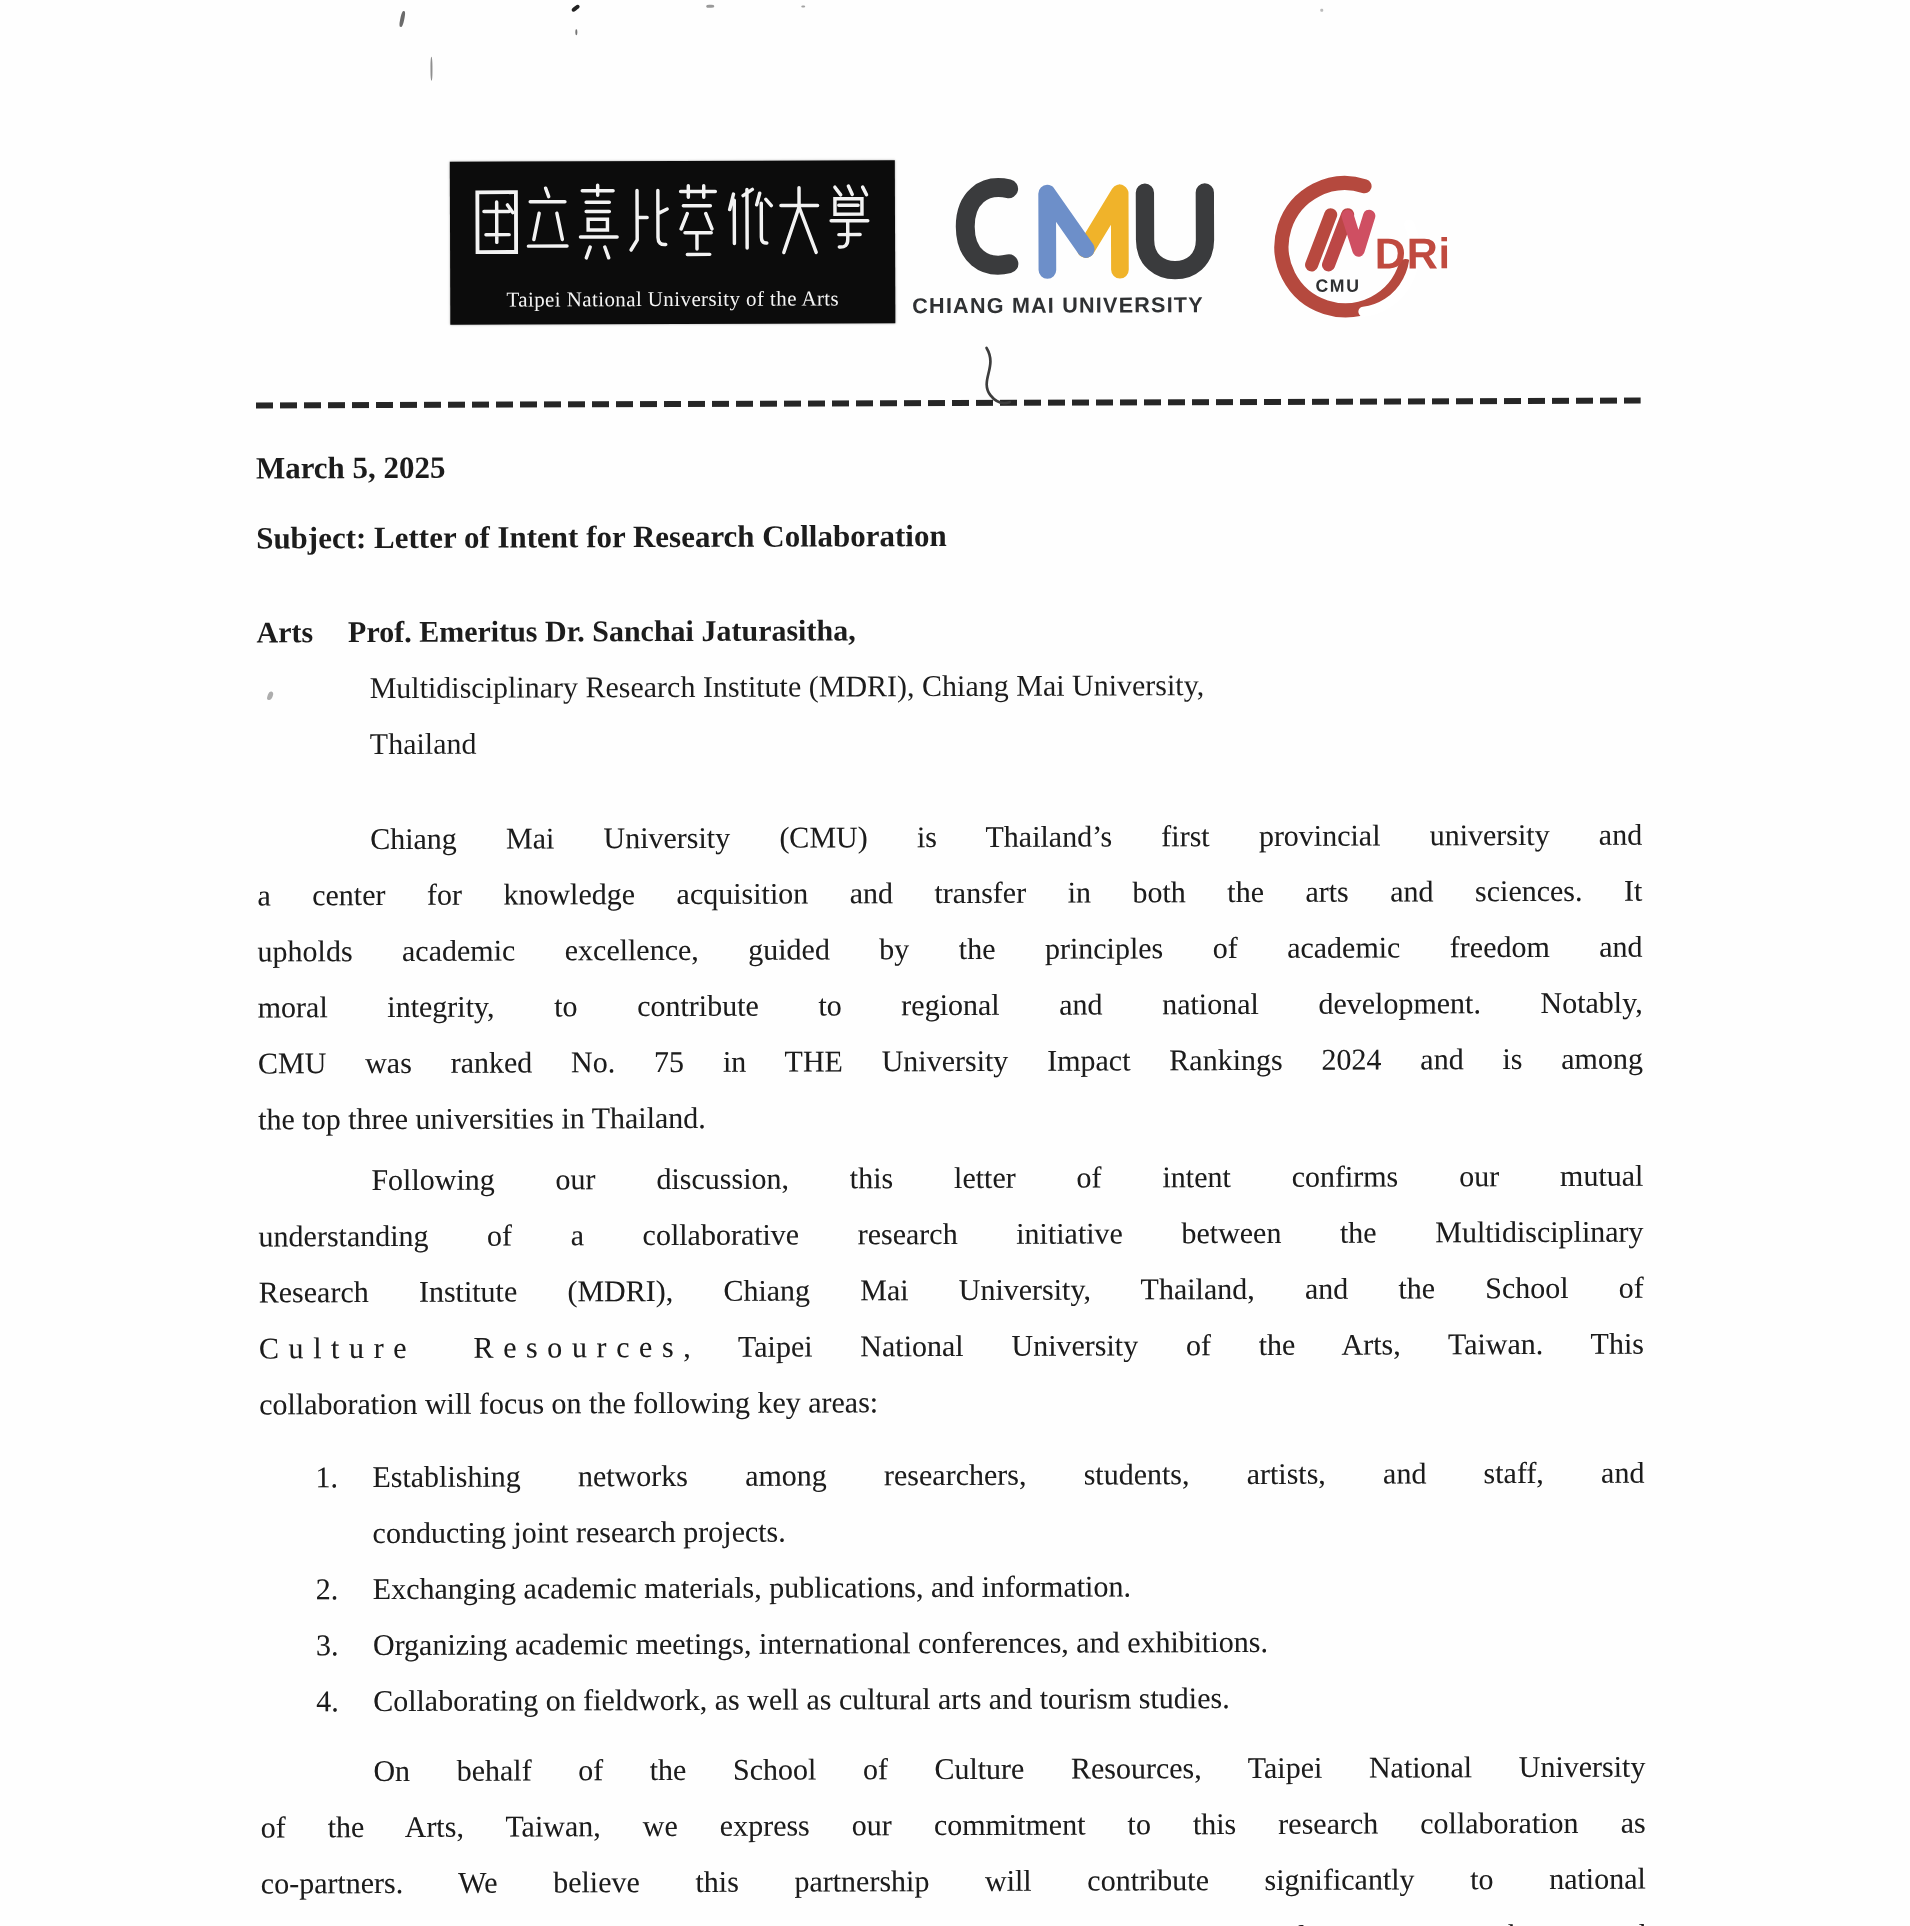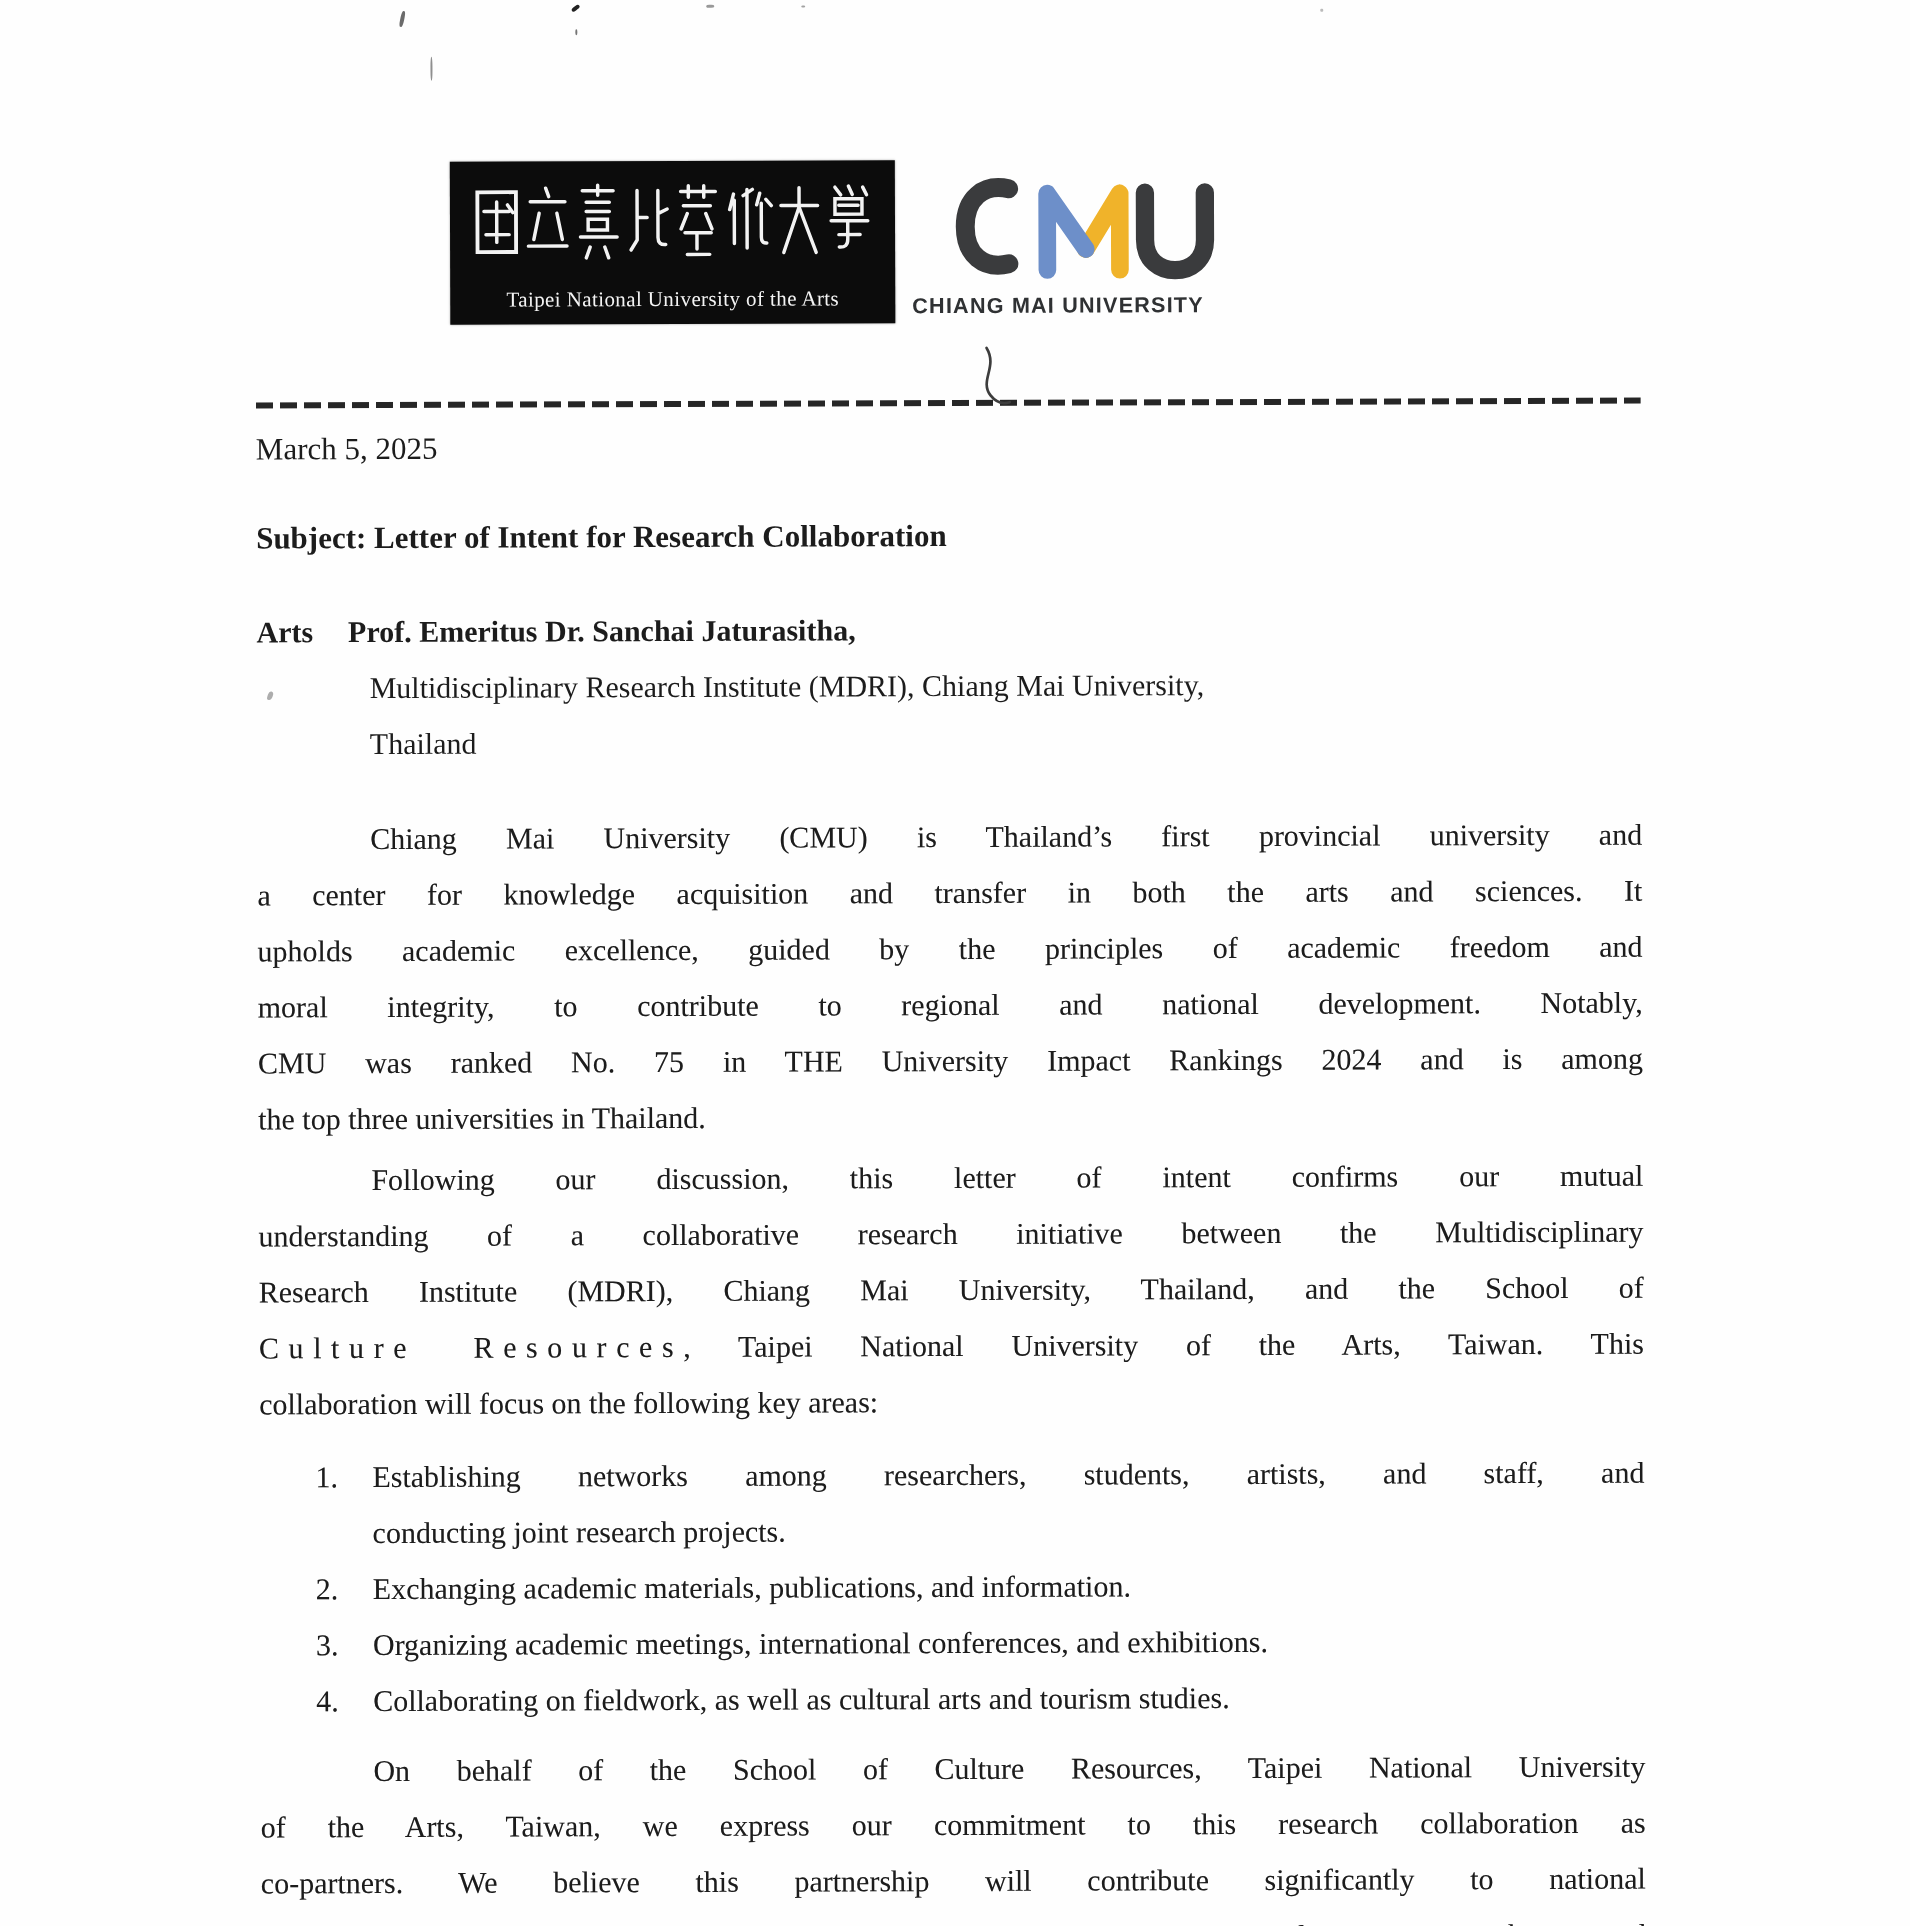--- a/index.html
+++ b/index.html
@@ -33,21 +33,21 @@
     font-size:21.6px;color:#2f3133;letter-spacing:1.2px;white-space:nowrap;
   }
   .mdri-logo{position:absolute;left:1269px;top:169px;width:181px;height:162px;}
   
   .dashed-rule{
     position:absolute;left:258px;top:400px;width:1385px;height:5.8px;
     background:repeating-linear-gradient(90deg,#262626 0 17px,transparent 17px 24px);
   }
   
   .bold{font-weight:700;}
-  .dateline{position:absolute;left:258px;top:429px;font-size:31px;font-weight:400;}
+  .dateline{position:absolute;left:258px;top:448px;font-size:31px;font-weight:700;}
   .subjectline{position:absolute;left:258px;top:518px;font-size:31px;font-weight:700;}
   .recipient{position:absolute;left:258px;top:602px;width:1402px;font-size:30px;line-height:56px;}
   .recipient .name{margin-left:35px;}
   .recipient .cont{padding-left:113px;}
   .para{
     position:absolute;left:258px;width:1385px;
     font-size:30px;line-height:56px;
     text-shadow:0 0 0.4px rgba(20,20,20,.28);
   }
   .jline{text-align:justify;text-align-last:justify;white-space:normal;}
@@ -112,20 +112,31 @@
     <div class="cmu-logo" title="CMU">
       <svg viewBox="0 0 890 390" width="343" height="123" fill="none" stroke-linecap="round" stroke-linejoin="round">
         <path d="M 208,76 C 128,58 70,106 70,196 C 70,286 128,332 208,314" stroke="#3a3b3d" stroke-width="60"></path>
         <path d="M 452,268 L 560,92 M 560,92 L 560,334" stroke="#f0b32a" stroke-width="56"></path>
         <path d="M 330,334 L 330,92 L 452,268" stroke="#6d8fc9" stroke-width="56"></path>
         <path d="M 640,90 L 640,240 C 640,306 688,336 735,336 C 782,336 830,306 830,240 L 830,90" stroke="#3a3b3d" stroke-width="58"></path>
       </svg>
       <div class="cmu-caption">CHIANG MAI UNIVERSITY</div>
     </div>
 
+    <div class="mdri-logo" title="MDRI">
+      <svg viewBox="0 0 470 420" width="181" height="162" fill="none" stroke-linecap="round">
+        <path d="M 256,48 A 165,165 0 1 0 362,256" stroke="#b5493e" stroke-width="37"></path>
+        <path d="M 372,148 A 152,162 -10 0 1 252,374" stroke="#ffffff" stroke-width="26"></path>
+        <path d="M 118,252 L 168,122" stroke="#b8493f" stroke-width="34"></path>
+        <path d="M 162,252 L 212,122" stroke="#bc4746" stroke-width="34"></path>
+        <path d="M 212,125 L 240,215 L 268,125" stroke="#cf4f62" stroke-width="32" stroke-linejoin="round"></path>
+        <text x="282" y="262" font-family="Liberation Sans, sans-serif" font-weight="700" font-size="112" fill="#c04a3f" letter-spacing="2">DRi</text>
+        <text x="128" y="322" font-family="Liberation Sans, sans-serif" font-weight="700" font-size="46" fill="#2e3032" letter-spacing="4">CMU</text>
+      </svg>
+    </div>
 
     <div class="dashed-rule"></div>
 
     <div class="dateline">March 5, 2025</div>
     <div class="subjectline">Subject: Letter of Intent for Research Collaboration</div>
 
     <div class="recipient">
       <div>
         <span class="bold">Arts</span><span class="bold name">Prof. Emeritus Dr. Sanchai Jaturasitha,</span>
       </div>

